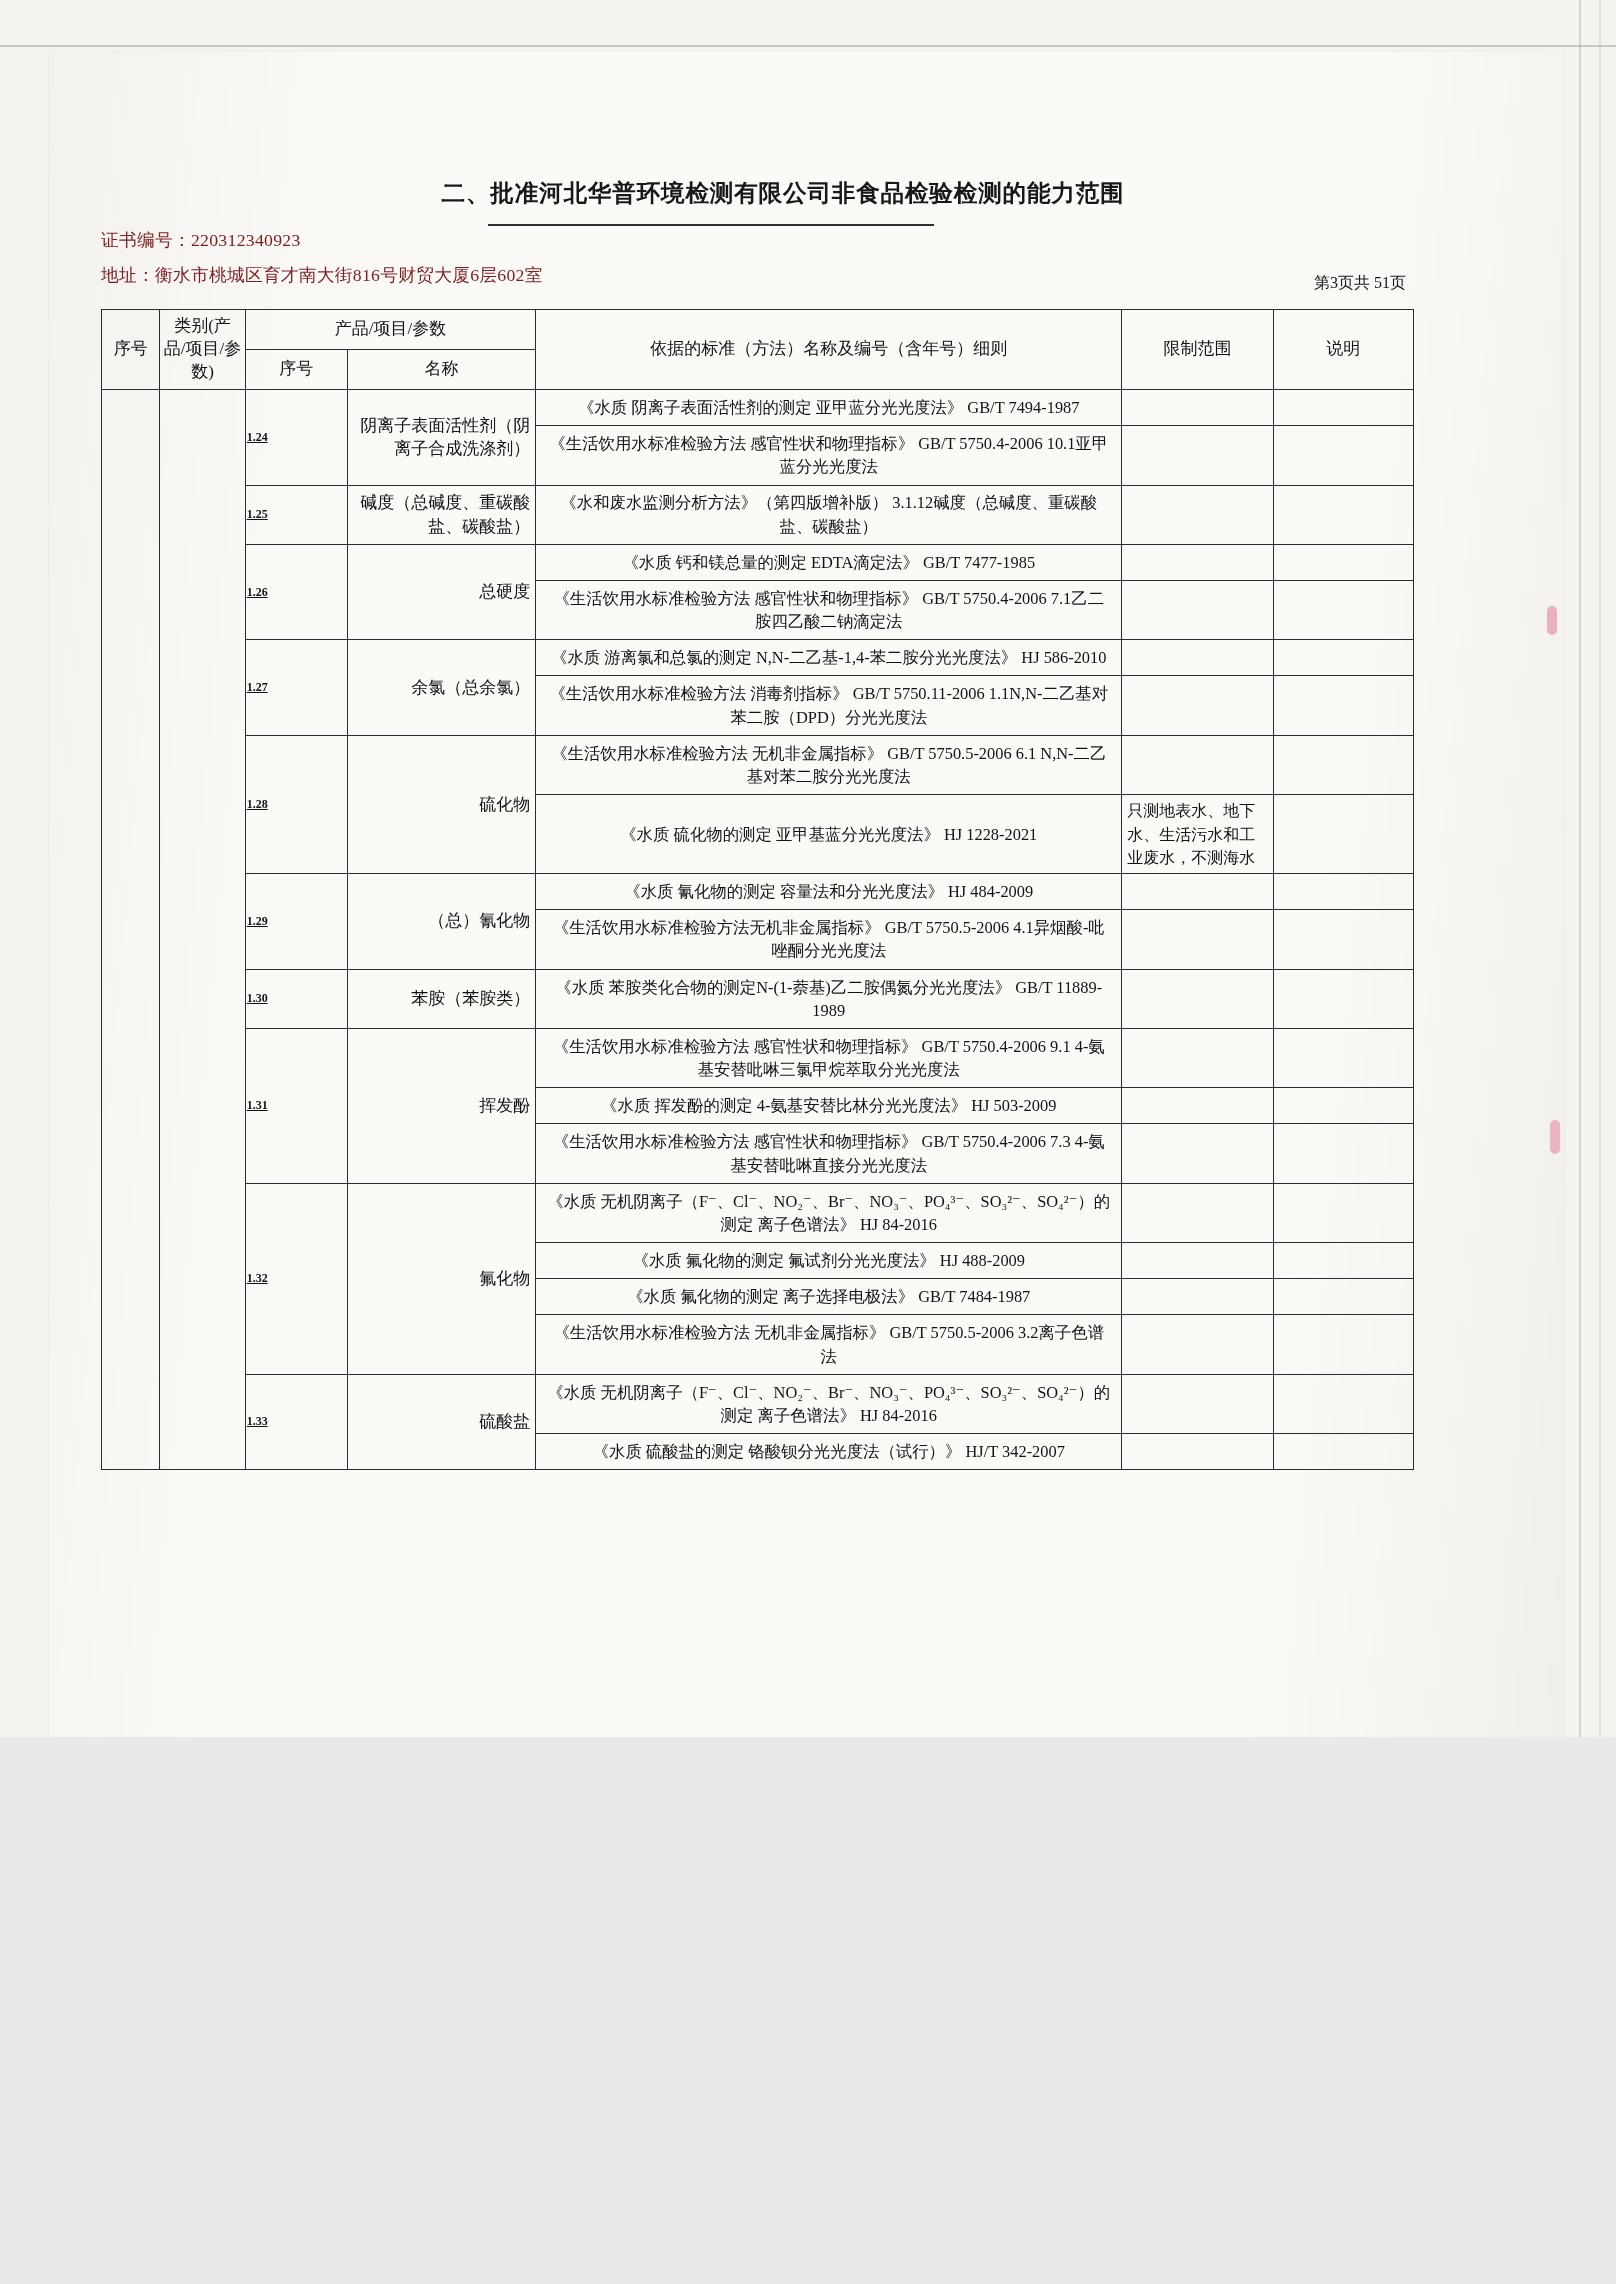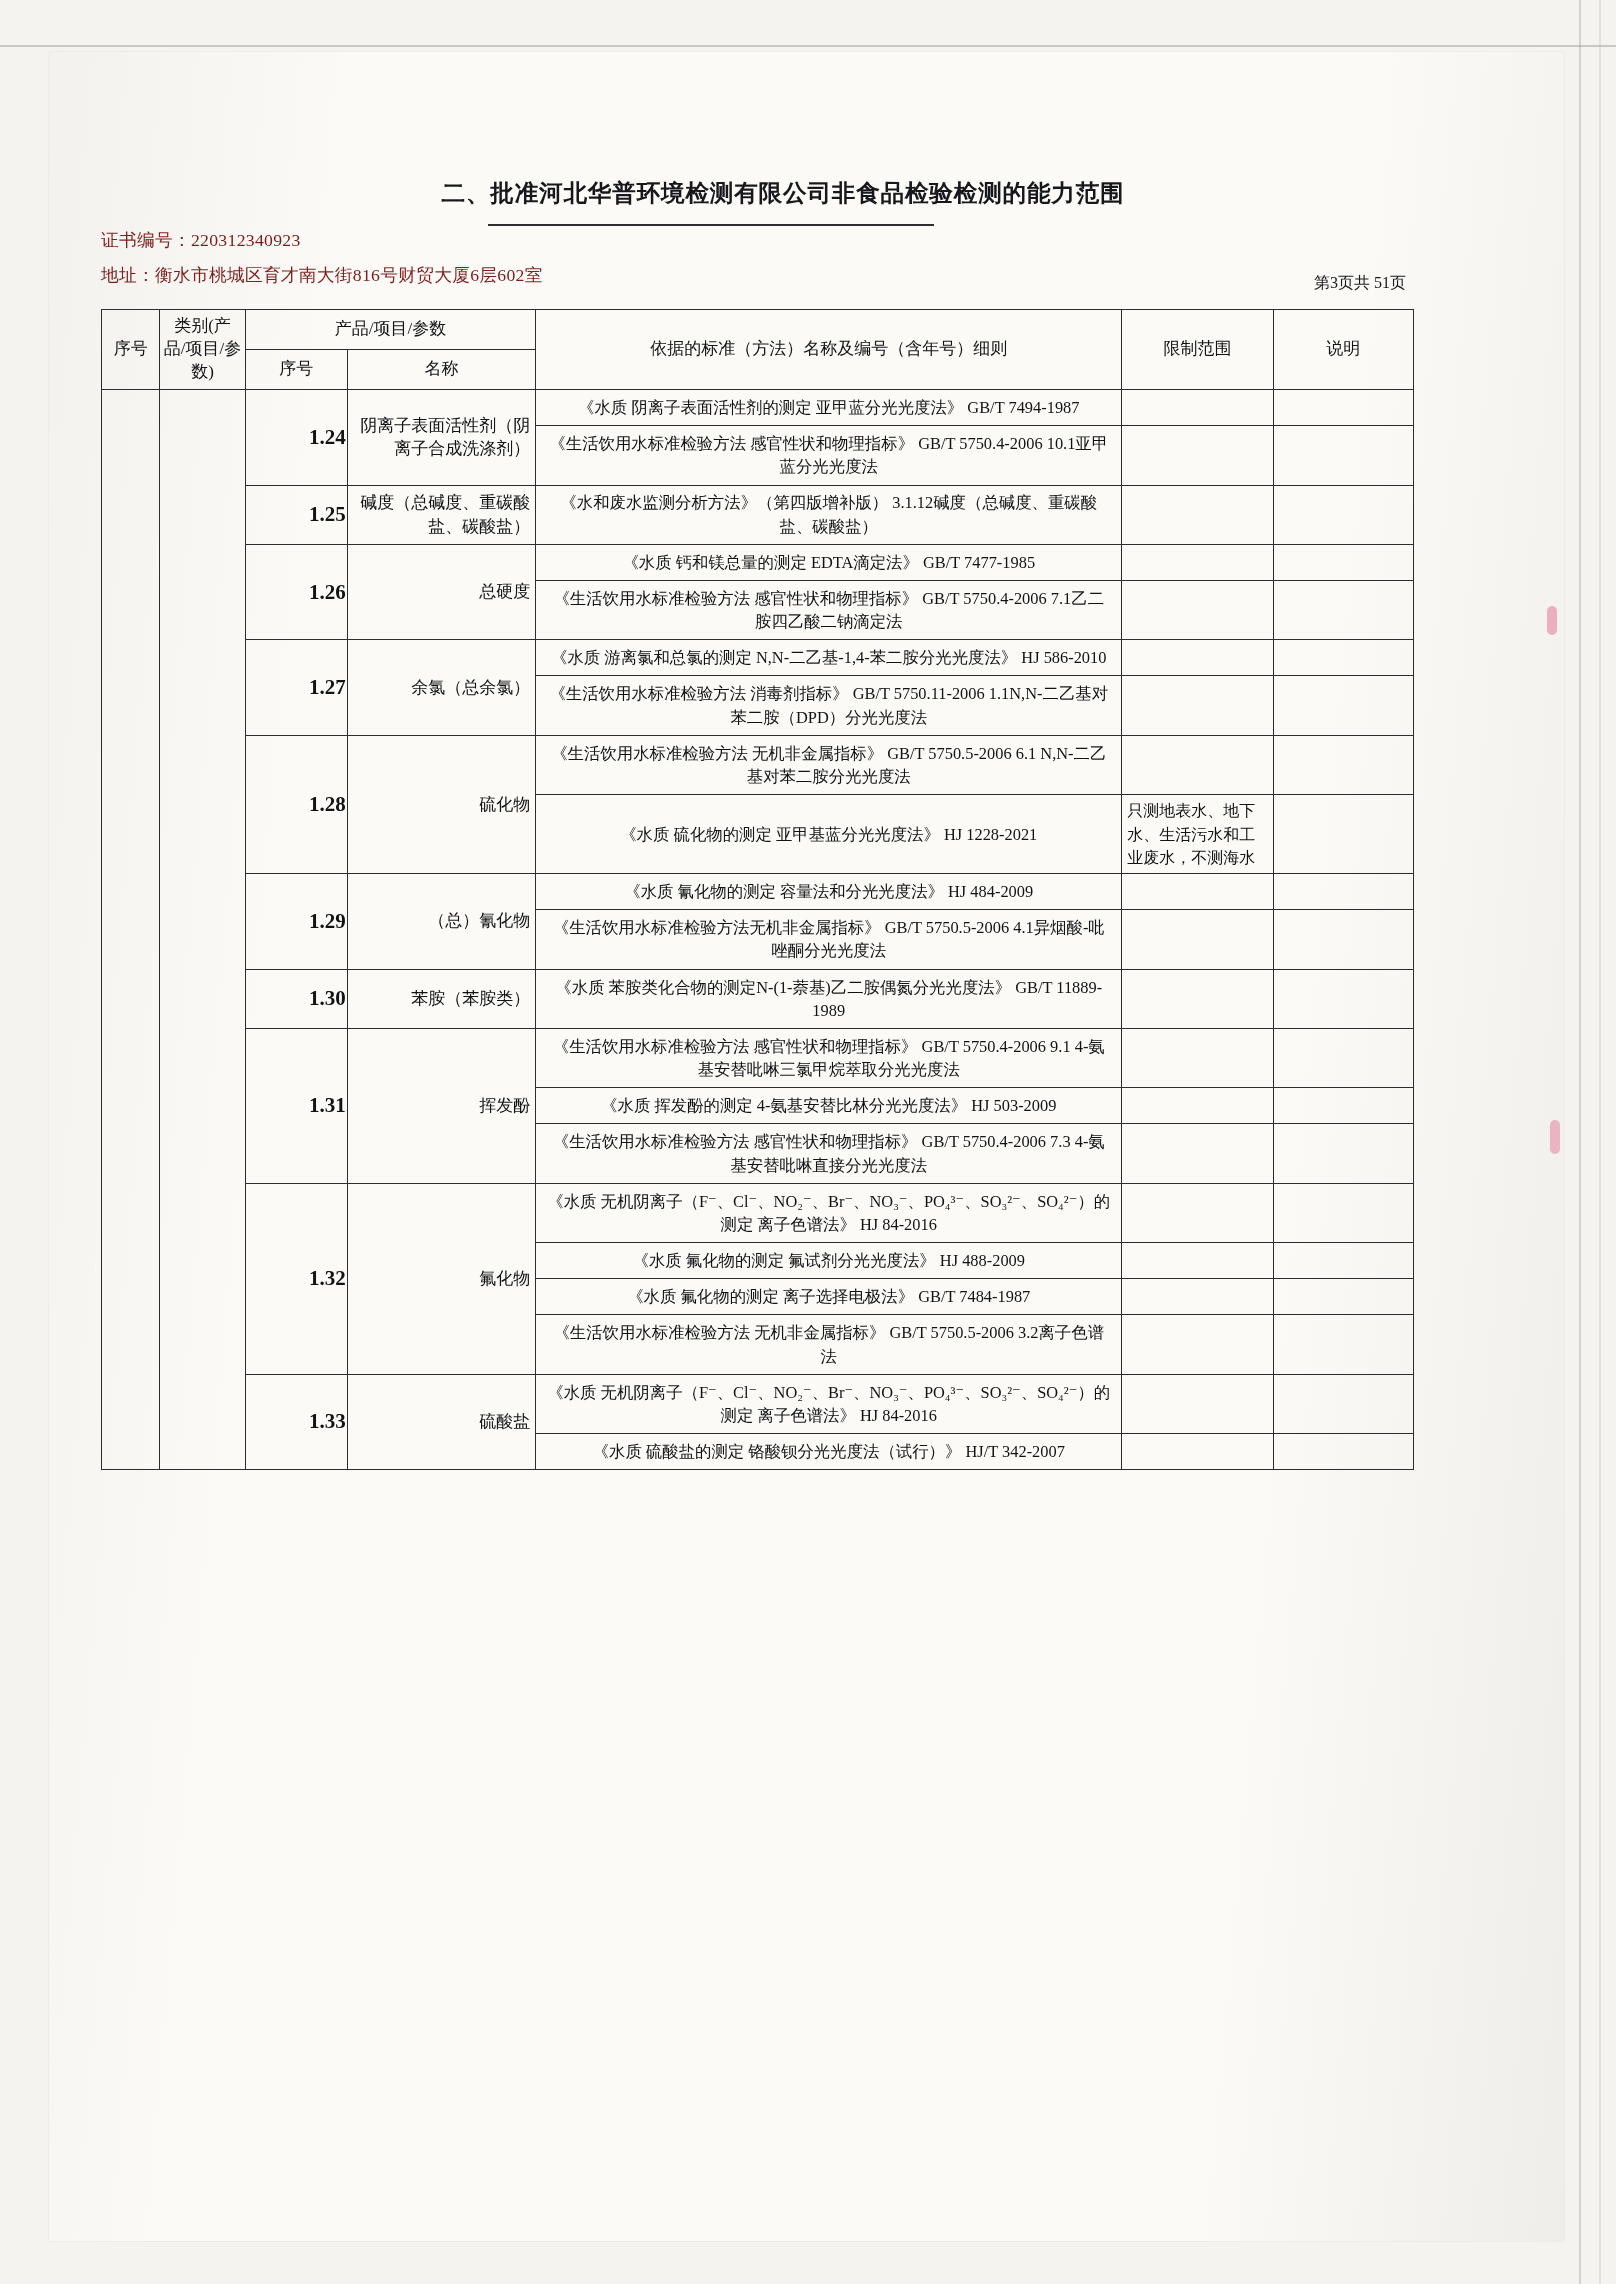--- a/index.html
+++ b/index.html
@@ -4,21 +4,21 @@
 <style>
   html, body {
     margin: 0;
     padding: 0;
     background: #e9e9e7;
     font-family: "Liberation Serif", "DejaVu Serif", serif;
   }
   .page {
     position: relative;
     width: 1616px;
-    height: 2284px;
+    height: 1737px;
     background: #f4f3ef;
     overflow: hidden;
   }
   
   .sheet {
     position: absolute;
     left: 49px;
     top: 52px;
     width: 1515px;
     height: 2189px;
@@ -109,23 +109,24 @@
     vertical-align: middle;
   }
   table.cap th {
     font-weight: normal;
     font-size: 17px;
     padding: 5px 3.4px;
     text-align: center;
     line-height: 1.35;
   }
   td.num {
-    text-align: right;
-    font-size: 21px;
+    text-align: left;
+    font-size: 12px;
     font-weight: bold;
+    text-decoration: underline;
   }
   td.nm {
     text-align: right;
     font-size: 17px;
     line-height: 1.4;
     padding: 3.4px 5px;
   }
   td.std {
     text-align: center;
     font-size: 16.4px;

